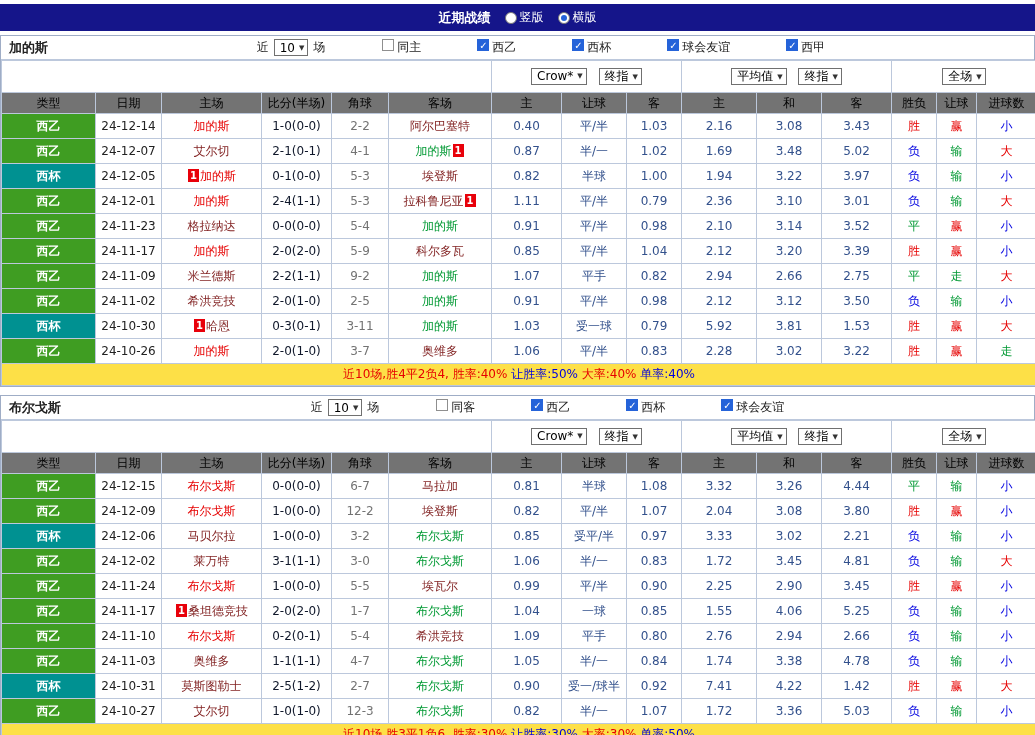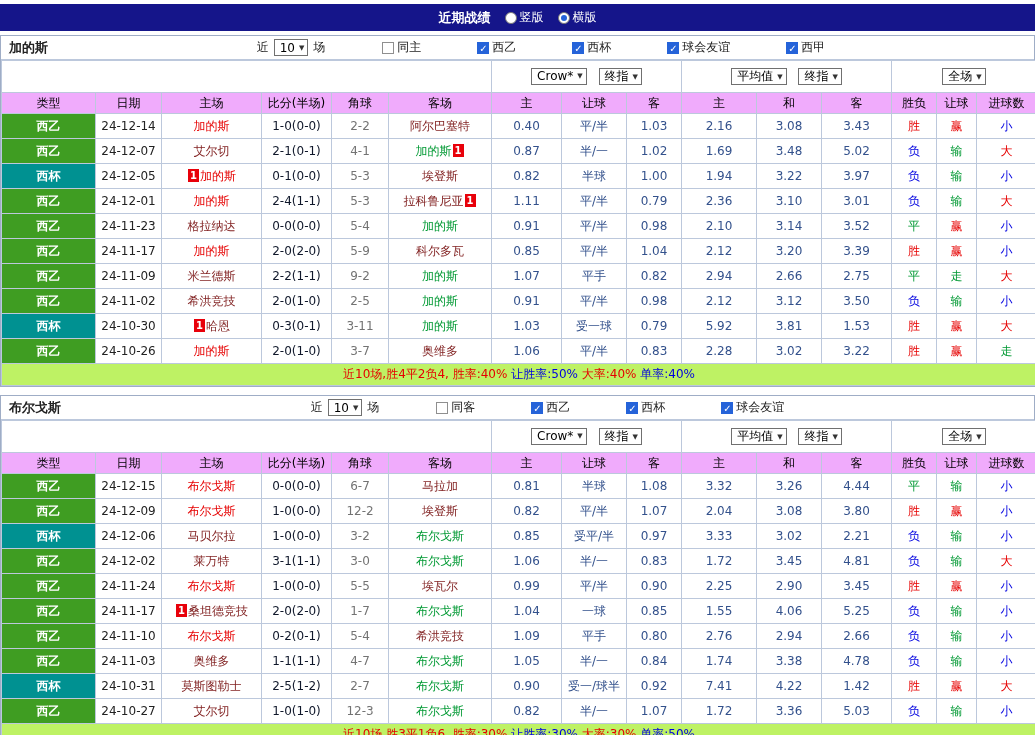--- a/index.html
+++ b/index.html
@@ -21,21 +21,21 @@
   .radio.checked::after {
     content: ""; position: absolute; left: 2px; top: 2px; width: 6px; height: 6px;
     border-radius: 50%; background: #2563d9;
   }
   
   .section { border: 1px solid #9fadc6; margin: 0 0 8px 0; }
   .sec-head { display: flex; align-items: center; height: 24px; border-bottom: 1px solid #bcc8dc; background: #fff; }
   .team-name { font-weight: bold; font-size: 13px; padding-left: 8px; white-space: nowrap; }
   .controls { flex: 1; display: flex; align-items: center; justify-content: center; gap: 5px; }
   .filters { display: inline-flex; align-items: center; gap: 8px; margin-left: 4px; }
-  .filter { display: inline-flex; align-items: center; cursor: pointer; padding-left: 48px; }
+  .filter { display: inline-flex; align-items: flex-start; cursor: pointer; padding-left: 48px; }
   .cb {
     width: 12px; height: 12px; border: 1px solid #8f8f8f; background: #fff;
     display: inline-block; margin-right: 3px; text-align: center; line-height: 10px;
   }
   .cb.checked { background: #2563d9; border-color: #2563d9; }
   .cb.checked::after { content: "\2713"; color: #fff; font-size: 10px; }
   
   .selectbox {
     display: inline-flex; align-items: center; gap: 4px; background: #fff;
     border: 1px solid #707070; height: 17px; padding: 0 3px 0 5px; color: #000;
@@ -43,41 +43,41 @@
   }
   .selectbox .caret { font-size: 7px; color: #333; }
   
   table { border-collapse: collapse; width: 100%; table-layout: fixed; }
   th, td {
     border: 1px solid #bcc8dc; text-align: center; vertical-align: middle;
     white-space: nowrap; overflow: hidden; padding: 0 1px;
   }
   tr.sel-row th { background: #fff; height: 32px; font-weight: normal; }
   tr.sel-row th .selectbox { margin: 0 4px; }
-  tr.lbl-row th { background: #f0abfc; height: 21px; font-weight: normal; color: #000; }
+  tr.lbl-row th { background: #737373; height: 21px; font-weight: normal; color: #000; }
   tbody td { height: 25px; background: #fff; }
   .lg { color: #fff; font-weight: bold; }
   .lg-green { background: #3f9d22; }
   .lg-cup { background: #009191; }
   .date { color: #222; }
   .score { color: #0f172a; }
   .corner { color: #737373; }
   .odds { color: #33518c; }
   .team { cursor: pointer; }
   .t-red { color: #e60000; }
   .t-green { color: #009933; }
   .t-black { color: #7f1d1d; }
   .r-red { color: #e60000; }
   .r-green { color: #009933; }
   .r-blue { color: #0000e0; }
   .badge {
     display: inline-block; width: 11px; height: 13px; background: #e8000a; color: #fff;
     font-size: 10px; line-height: 13px; font-weight: bold; margin: 0 1px; vertical-align: 1px;
   }
-  tfoot td { height: 22px; background: #bef264; }
+  tfoot td { height: 22px; background: #fde047; }
   .s-red { color: #e60000; }
   .s-blue { color: #0000e0; }
 </style>
 </head>
 <body>
 
 <div class="topbar">
   <span class="title">近期战绩</span>
   <label class="radio-opt">
     <span class="radio"></span>

